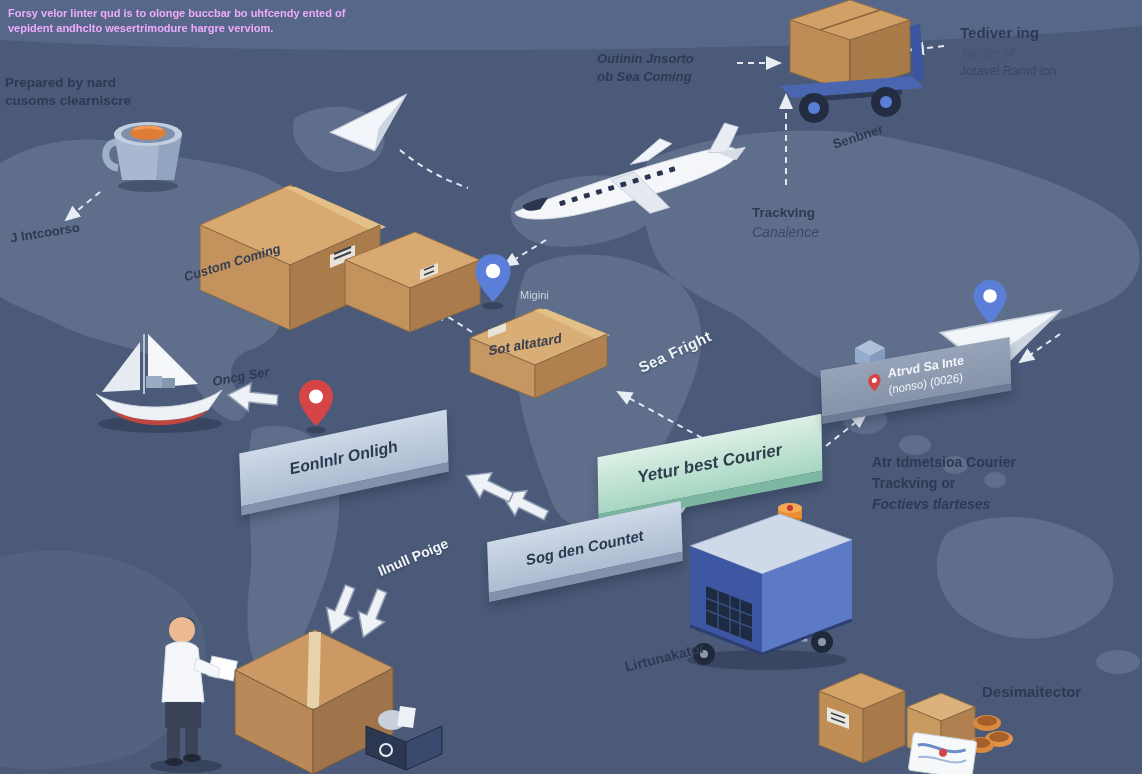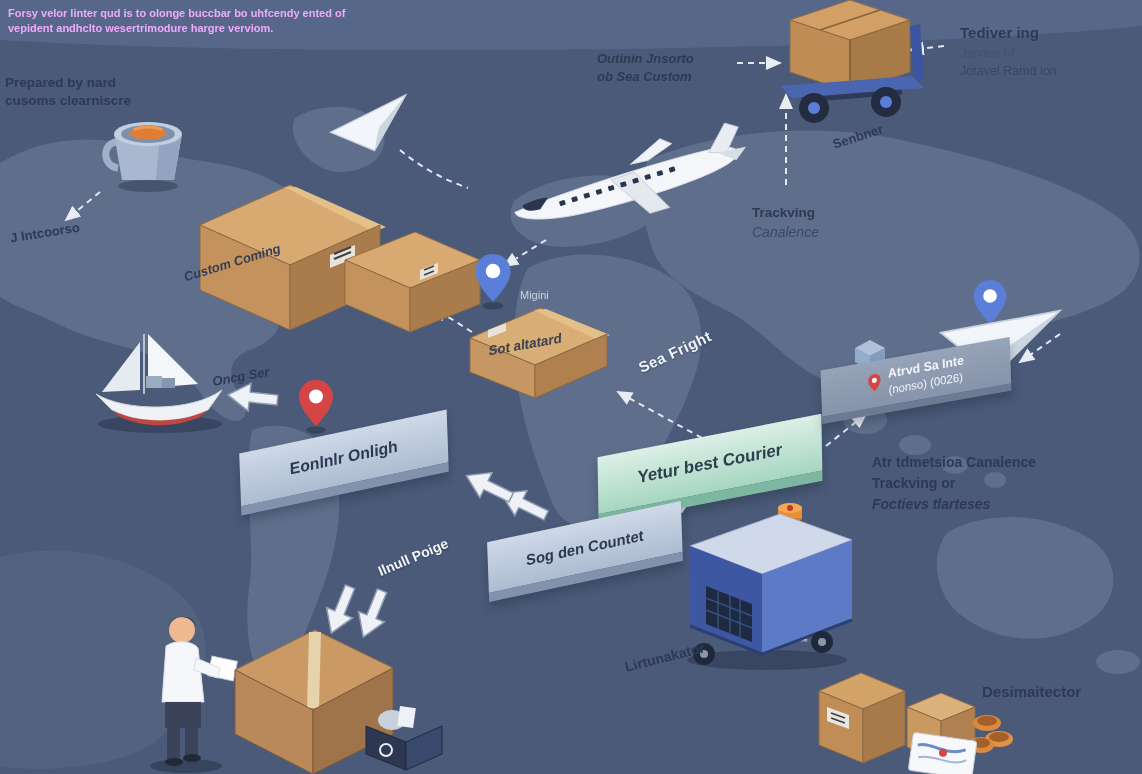--- a/index.html
+++ b/index.html
@@ -301,42 +301,42 @@
     <div>Prepared by nard</div>
     <div>cusoms clearniscre</div>
   </div>
 
   <div class="abs txt b" style="left:10px;top:224px;font-size:13px;transform:rotate(-9deg);">J Intcoorso</div>
 
   <div class="abs txt b i" style="left:182px;top:254px;font-size:13px;transform:rotate(-17deg);color:#323d56;">Custom Coming</div>
 
   <div class="abs txt b i" style="left:597px;top:50px;font-size:13px;">
     <div>Outinin Jnsorto</div>
-    <div>ob Sea Custom</div>
+    <div>ob Sea Coming</div>
   </div>
 
   <div class="abs txt" style="left:944px;top:22px;line-height:1.45;margin-left:16px;">
     <div class="b" style="font-size:15px">Tediver ing</div>
     <div class="i" style="font-size:12.5px;color:#45526e">Jsprtes of</div>
     <div style="font-size:12.5px;color:#3a4764">Jotavel Ramd ion</div>
   </div>
 
   <div class="abs txt b" style="left:832px;top:128px;font-size:13px;transform:rotate(-18deg);">Senbner</div>
 
   <div class="abs txt b" style="left:752px;top:204px;font-size:13.5px;line-height:1.4;">
     <div>Trackving</div>
     <div class="i" style="font-weight:400;font-size:14px;color:#3c4966">Canalence</div>
   </div>
 
   <div class="abs txt light" style="left:520px;top:288px;font-size:11px;">Migini</div>
 
   <div class="abs txt b white" style="left:636px;top:342px;font-size:15px;transform:rotate(-25deg);letter-spacing:.5px;text-shadow:0 1px 2px rgba(20,28,45,.4);">Sea Fright</div>
 
   <div class="abs txt b" style="left:872px;top:452px;font-size:14px;line-height:1.5;">
-    <div>Atr tdmetsioa Canalence</div>
+    <div>Atr tdmetsioa Courier</div>
     <div>Trackving or</div>
     <div class="i">Foctievs tlarteses</div>
   </div>
 
   <div class="abs txt b i" style="left:212px;top:368px;font-size:13px;transform:rotate(-10deg);">Oncg Ser</div>
 
   <div class="abs txt b white" style="left:376px;top:548px;font-size:14px;transform:rotate(-23deg);text-shadow:0 1px 2px rgba(20,28,45,.4);">Ilnull Poige</div>
 
   <div class="abs txt b" style="left:624px;top:648px;font-size:14px;transform:rotate(-14deg);">Lirtunakator</div>
 

